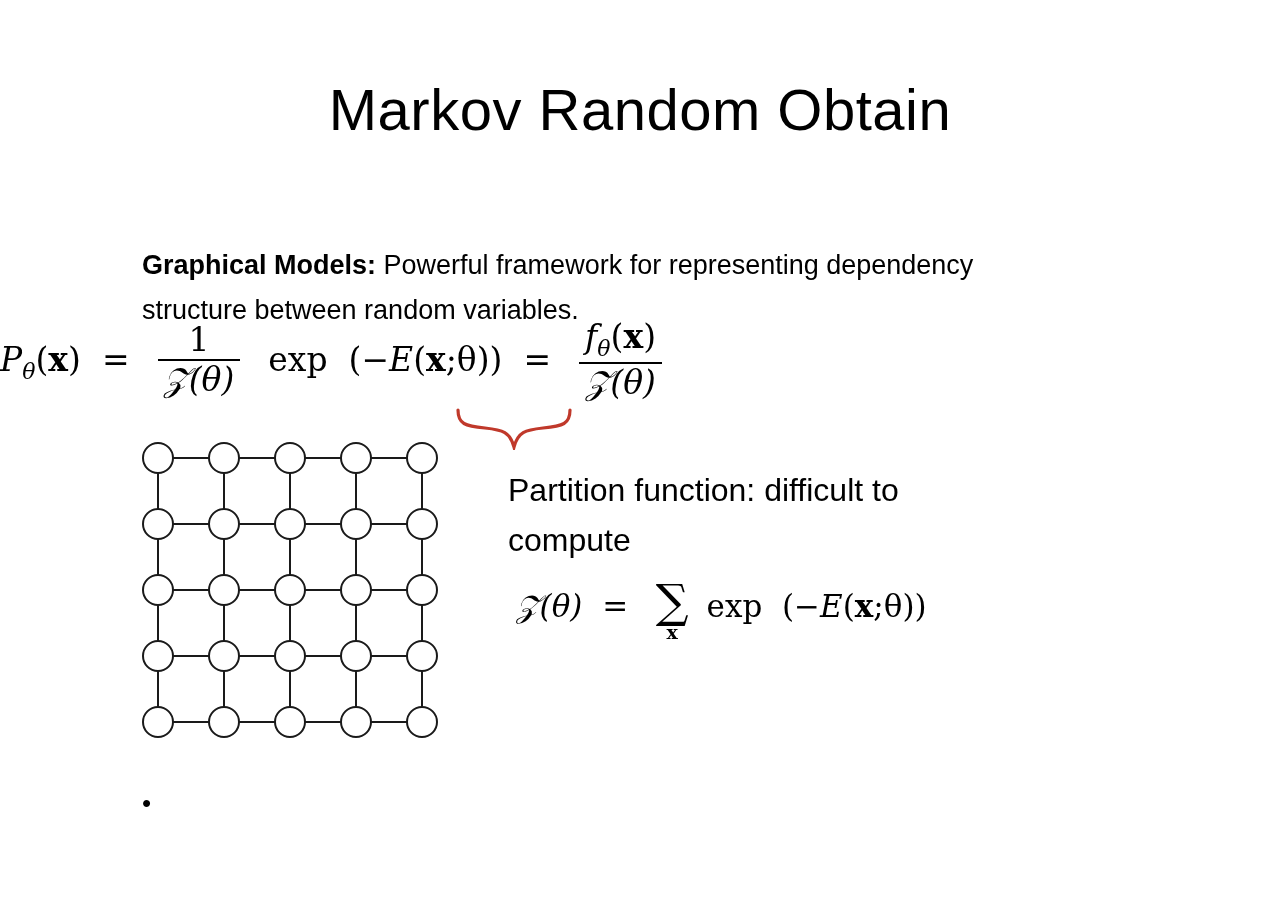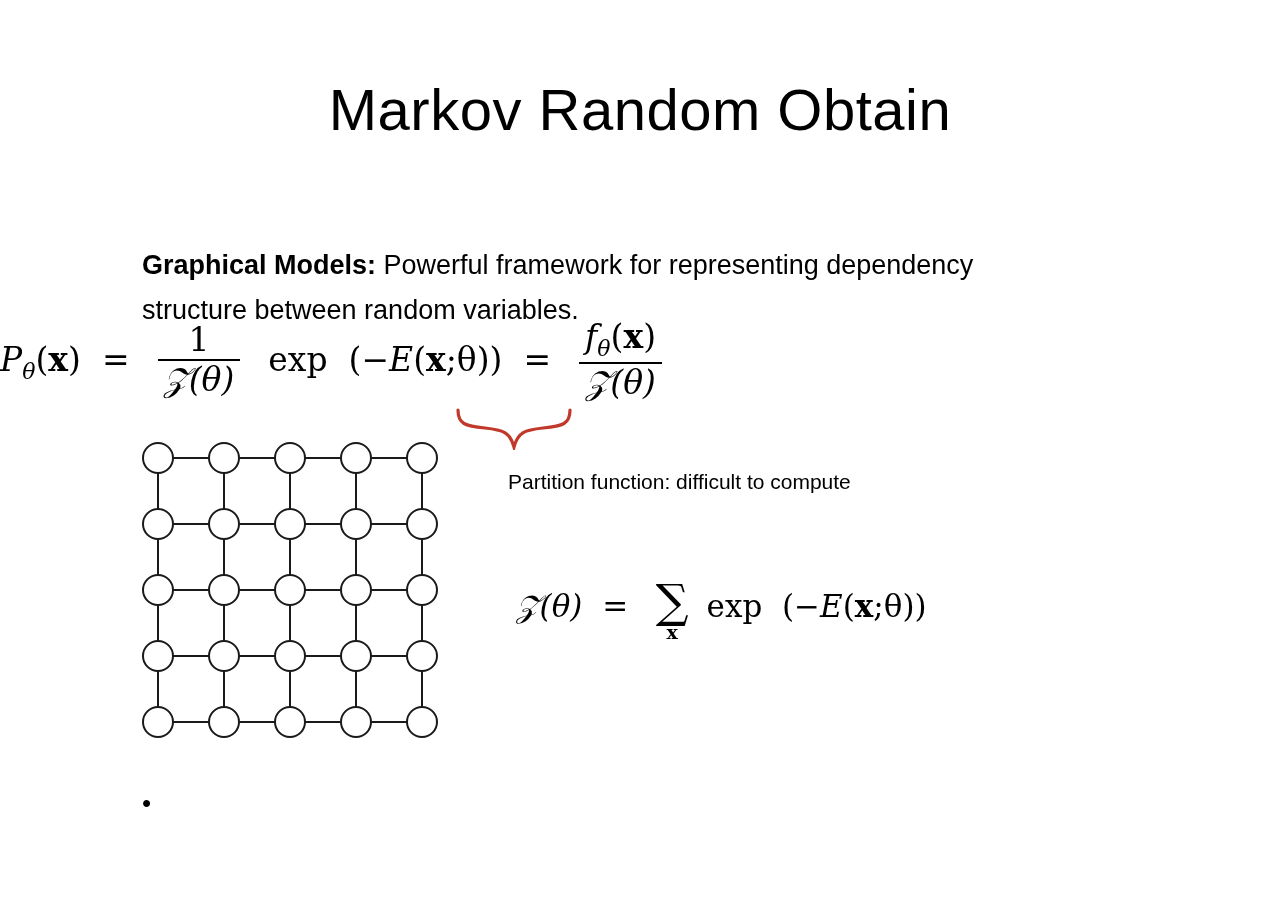--- a/index.html
+++ b/index.html
@@ -89,21 +89,21 @@
     width: 120px;
     height: 42px;
   }
 
   
   .caption {
     position: absolute;
     top: 466px;
     left: 508px;
     width: 470px;
-    font-size: 21px;
+    font-size: 32px;
     line-height: 1.55;
   }
 
   
   .eq-partition {
     position: absolute;
     top: 578px;
     left: 516px;
     width: 600px;
     font-size: 31px;

